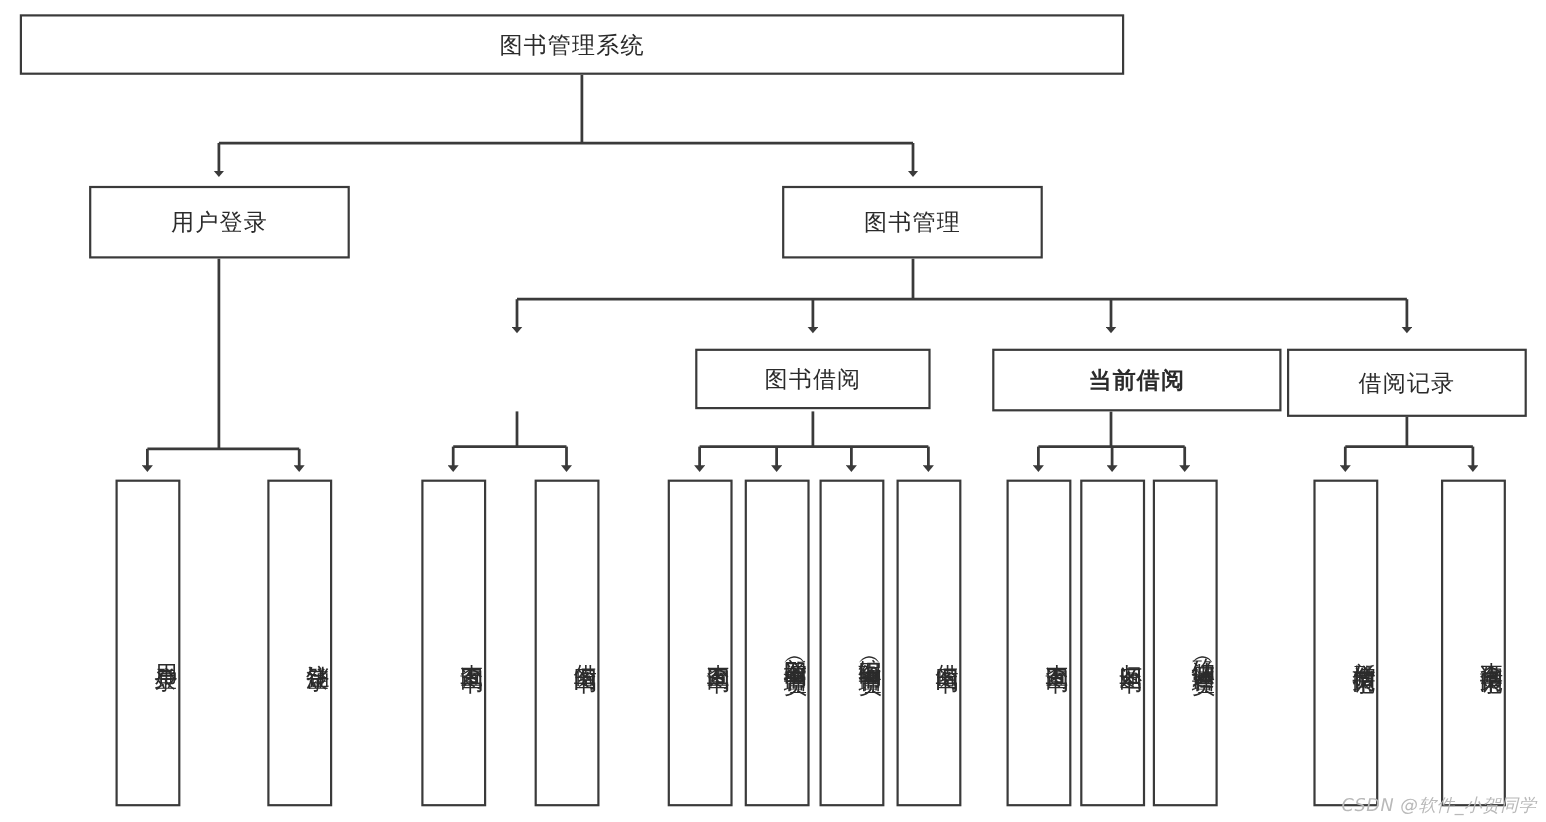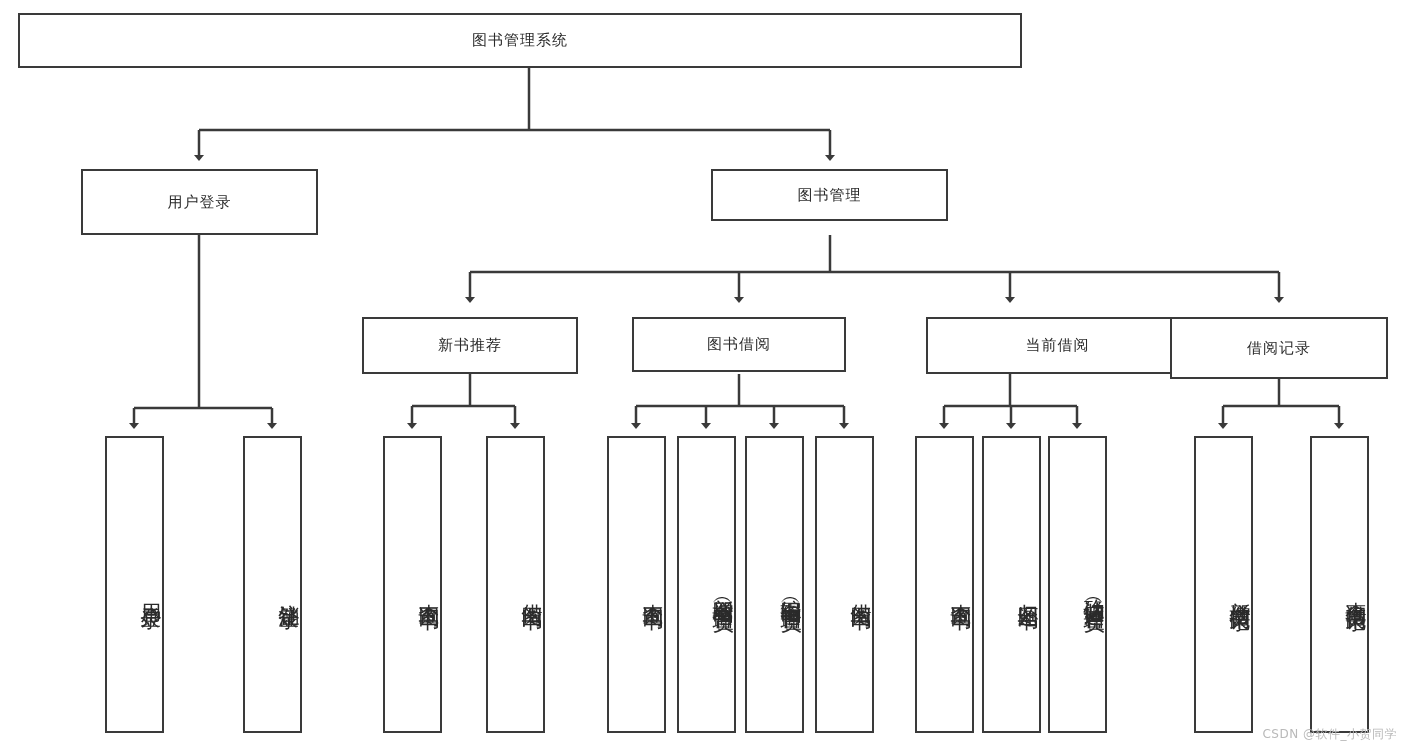--- a/index.html
+++ b/index.html
@@ -27,21 +27,21 @@
     position: absolute;
     box-sizing: border-box;
     border: 2px solid #3a3a3a;
     background: #ffffff;
     display: flex;
     align-items: center;
     justify-content: center;
     color: #2b2b2b;
   }
   .node.horiz {
-    font-size: 15px;
+    font-size: 21px;
     letter-spacing: 1px;
   }
   .node.vert {
     writing-mode: vertical-rl;
     text-orientation: upright;
     font-size: 21px;
     letter-spacing: 2px;
     align-items: flex-start;
     justify-content: center;
     padding-top: 12px;
@@ -49,24 +49,25 @@
   .node.vert .vtext {
     writing-mode: vertical-rl;
     text-orientation: upright;
     line-height: 1.08;
     white-space: nowrap;
   }
   #watermark {
     position: absolute;
     right: 8px;
     bottom: 4px;
-    font-size: 12px;
+    font-size: 16px;
     color: #b9b9b9;
     letter-spacing: 0.5px;
     white-space: nowrap;
+    font-style: italic;
   }
 </style>
 </head>
 <body>
 
 <div id="canvas">
 
   <svg class="edges" viewBox="0 0 1405 747">
     <defs>
       <marker id="arrow" markerWidth="10" markerHeight="10" refX="3" refY="5" orient="auto" markerUnits="userSpaceOnUse">
@@ -117,31 +118,28 @@
     </g>
   </svg>
 
   <div class="node horiz" style="left:18px; top:13px; width:1004px; height:55px;">
     <span>图书管理系统</span>
   </div>
 
   <div class="node horiz" style="left:81px; top:169px; width:237px; height:66px;">
     <span>用户登录</span>
   </div>
-  <div class="node horiz" style="left:711px; top:169px; width:237px; height:52px;">
+  <div class="node horiz" style="left:711px; top:169px; width:237px; height:66px;">
     <span>图书管理</span>
   </div>
 
-  <div class="node horiz" style="left:362px; top:317px; width:216px; height:57px;">
-    <span>新书推荐</span>
-  </div>
   <div class="node horiz" style="left:632px; top:317px; width:214px; height:55px;">
     <span>图书借阅</span>
   </div>
-  <div class="node horiz" style="left:926px; top:317px; width:263px; height:57px;">
+  <div class="node horiz" style="left:902px; top:317px; width:263px; height:57px;font-weight:bold;">
     <span>当前借阅</span>
   </div>
   <div class="node horiz" style="left:1170px; top:317px; width:218px; height:62px;">
     <span>借阅记录</span>
   </div>
 
   <div class="node vert" style="left:105px; top:436px; width:59px; height:297px;">
     <span class="vtext">用户登录</span>
   </div>
   <div class="node vert" style="left:243px; top:436px; width:59px; height:297px;">

